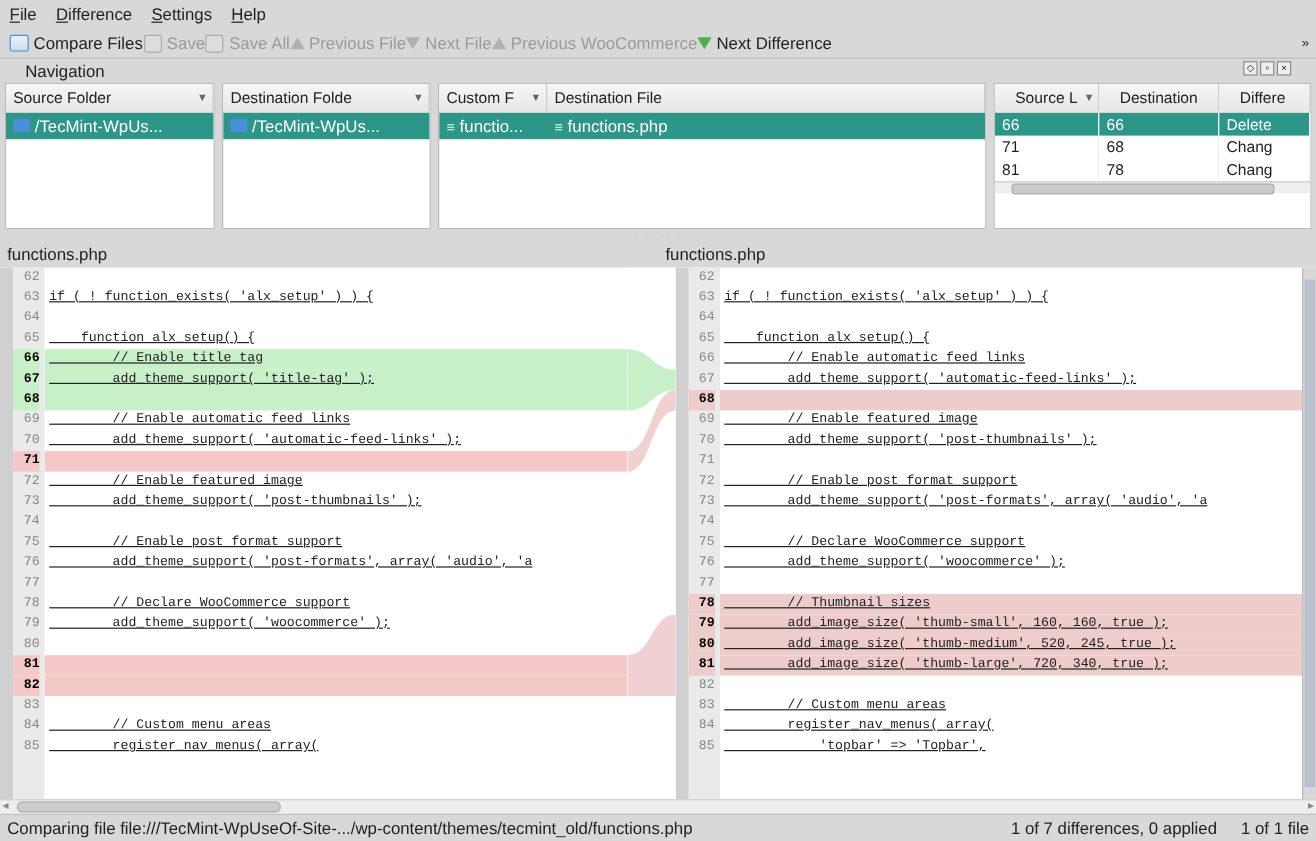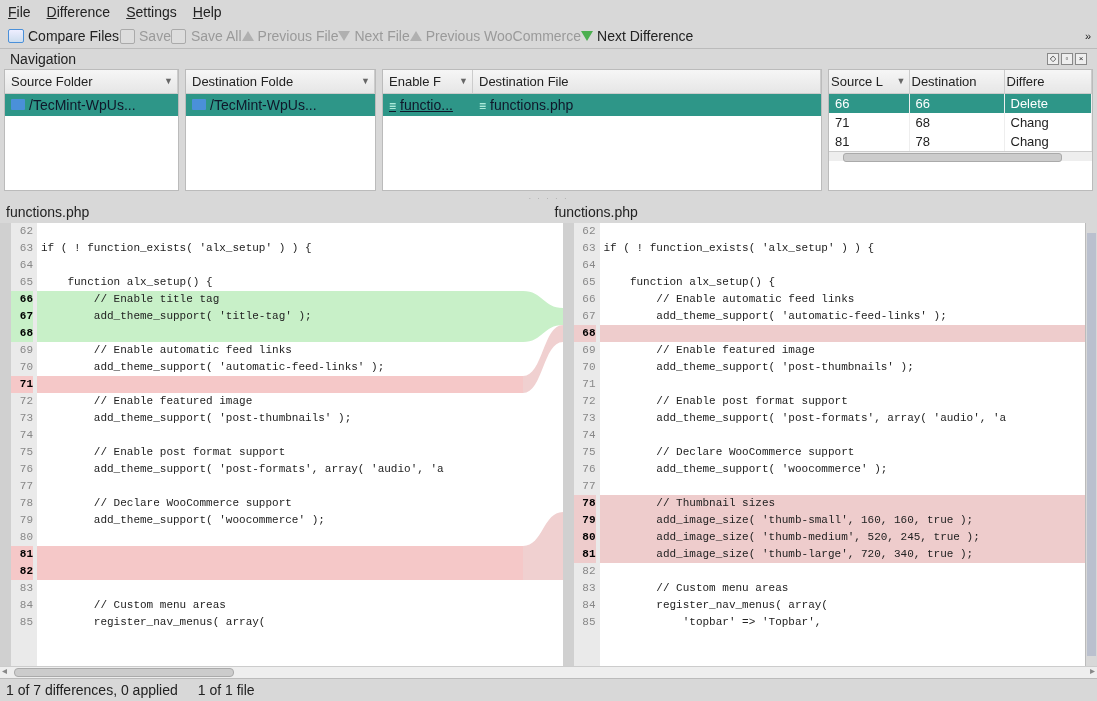--- a/index.html
+++ b/index.html
@@ -11,49 +11,49 @@
 .toolbar .tbitem { display: flex; align-items: center; gap: 4px; color: #222; }
 .toolbar .tbitem.dis { color: #9a9a9a; }
 .toolbar .chev { font-size: 11px; position: absolute; right: 6px; }
 .icon-box { width: 16px; height: 16px; display: inline-flex; align-items: center; justify-content: center; }
 .icon-compare::before { content: ""; width: 14px; height: 12px; border: 1px solid #4a90d9; background: linear-gradient(#eef,#cde); border-radius: 2px; display: block; }
 .icon-save-dis::before { content: ""; width: 13px; height: 13px; border: 1px solid #aaa; background: #ddd; border-radius: 2px; display: block; }
 .tri-up { width: 0; height: 0; border-left: 6px solid transparent; border-right: 6px solid transparent; border-bottom: 10px solid #888; }
 .tri-down { width: 0; height: 0; border-left: 6px solid transparent; border-right: 6px solid transparent; border-top: 10px solid #888; }
 .tri-up.dis, .tri-down.dis { opacity: .5; }
 .tri-down.green { border-top-color: #4CAF50; }
-.nav-label { background: #d8d8d8; padding: 2px 10px; font-size: 14px; display:flex; align-items:center; justify-content:space-between; }
+.nav-label { background: #d8d8d8; padding: 2px 21px; font-size: 14px; display:flex; align-items:flex-start; justify-content:space-between; }
 .win-icons { display:flex; gap:2px; }
 .win-icons span { width:12px; height:12px; border:1px solid #888; font-size:8px; line-height:10px; text-align:center; background:#eee; }
 .nav-row { display: flex; background: #d8d8d8; padding: 0 4px 4px 4px; gap: 6px; height: 126px; }
 .nav-col { border: 1px solid #bbb; background: #fff; display: flex; flex-direction: column; }
 .nav-head { display: flex; background: linear-gradient(#f6f6f6,#e6e6e6); border-bottom: 1px solid #ccc; }
 .nav-head-cell { padding: 4px 6px; font-size: 13px; border-right: 1px solid #ccc; position: relative; white-space: nowrap; overflow: hidden; text-overflow: ellipsis; }
 .nav-head-cell .arrow { position: absolute; right: 4px; top: 6px; font-size: 9px; color: #666; }
 .nav-body { flex: 1; overflow: hidden; }
-.nav-item { background: #2e9688; color: #0f172a; padding: 3px 6px; display: flex; align-items: center; gap: 4px; font-size: 14px; white-space: nowrap; overflow: hidden; text-overflow: ellipsis; }
+.nav-item { background: #2e9688; color: #ffffff; padding: 3px 6px; display: flex; align-items: center; gap: 4px; font-size: 14px; white-space: nowrap; overflow: hidden; text-overflow: ellipsis; }
 .folder-icon::before { content: ""; width: 14px; height: 11px; background: #4a90d9; border-radius: 1px; display: inline-block; }
 .file-icon::before { content: "≡"; color: #cfe; font-size: 12px; }
 .diff-table { width: 100%; border-collapse: collapse; font-size: 13px; }
-.diff-table th { text-align: left; padding: 4px 2px; background: linear-gradient(#f6f6f6,#e6e6e6); border-bottom: 1px solid #ccc; border-right:1px solid #ccc; font-weight:normal; position:relative; white-space:nowrap; overflow:hidden; }
+.diff-table th { text-align: left; padding: 4px 17px; background: linear-gradient(#f6f6f6,#e6e6e6); border-bottom: 1px solid #ccc; border-right:1px solid #ccc; font-weight:normal; position:relative; white-space:nowrap; overflow:hidden; }
 .diff-table th .arrow { position:absolute; right:3px; top:6px; font-size:9px; color:#666; }
 .diff-table td { padding: 2px 6px; border-right: 1px solid #eee; white-space:nowrap; overflow:hidden; }
 .diff-table tr.sel td { background: #2e9688; color: #fff; }
 .hscroll { height: 10px; background: #eee; border-top: 1px solid #ccc; position: relative; }
 .hscroll::after { content: ""; position: absolute; left: 14px; right: 30px; top: 1px; height: 7px; background: #ccc; border: 1px solid #aaa; border-radius: 3px; }
 .splitter-h { height: 6px; background: #d8d8d8; display:flex; align-items:center; justify-content:center; color:#aaa; font-size:8px; letter-spacing:2px; }
 .files-header { display: flex; background: #d8d8d8; }
 .files-header > div { flex: 1; padding: 3px 6px; font-size: 14px; }
 .code-row { flex: 1; display: flex; background: #fff; overflow: hidden; position:relative; }
 .code-pane { flex: 1; display: flex; overflow: hidden; font-family: "Liberation Mono","Courier New",monospace; font-size: 11px; line-height: 17px; position:relative; }
 .gutter-l { width: 11px; background: #d0d0d0; }
 .line-nums { width: 26px; background: #eaeaea; color: #888; text-align: right; padding-right: 4px; }
 .line-nums div { height: 17px; }
 .code-lines { flex: 1; white-space: pre; overflow: hidden; }
-.code-lines div { height: 17px; padding-left: 4px; }
+.code-lines div { height: 17px; padding-left: 4px; text-decoration: underline; }
 .ln-bold { font-weight: bold; color: #000; }
 .bg-green { background: #c8f0c8; }
 .bg-red-l { background: #f5c8c8; }
 .bg-red-d { background: #eecccc; }
 .connector { width: 40px; position: relative; background: #fff; }
 .statusbar { background: #d8d8d8; border-top: 1px solid #bbb; padding: 3px 6px; display: flex; font-size: 14px; gap: 20px; }
 .statusbar .stat-main { flex: 1; white-space: nowrap; overflow: hidden; text-overflow: ellipsis; }
 .vscroll-ind { width:12px; background:#d8d8d8; border-left:1px solid #bbb; position:relative; }
 .vscroll-ind::after { content:""; position:absolute; left:1px; right:1px; top:10px; bottom:10px; background:#46a; opacity:.2; }
 .bottom-hscroll { height:12px; background:#eee; border-top:1px solid #ccc; position:relative; }
@@ -117,39 +117,39 @@
     <div class="nav-head">
         <div class="nav-head-cell" style="flex:1"><span>Source Folder</span><span class="arrow">▼</span></div>
       </div>
     <div class="nav-body">
       <div class="nav-item">
           <span class="folder-icon"></span>
           <span>/TecMint-WpUs...</span>
         </div>
     </div>
   </div>
-  <div class="nav-col" style="width:191px">
+  <div class="nav-col" style="width:174px">
     <div class="nav-head">
         <div class="nav-head-cell" style="flex:1"><span>Destination Folde</span><span class="arrow">▼</span></div>
       </div>
     <div class="nav-body">
       <div class="nav-item">
           <span class="folder-icon"></span>
           <span>/TecMint-WpUs...</span>
         </div>
     </div>
   </div>
   <div class="nav-col" style="flex:1">
     <div class="nav-head">
-      <div class="nav-head-cell" style="width:90px"><span>Enable F</span><span class="arrow">▼</span></div>
+      <div class="nav-head-cell" style="width:90px"><span>Custom F</span><span class="arrow">▼</span></div>
       <div class="nav-head-cell" style="flex:1"><span>Destination File</span></div>
     </div>
     <div class="nav-body">
       <div class="nav-item">
-        <span style="width:86px;display:flex;gap:4px;align-items:flex-end;text-decoration:underline;">
+        <span style="width:86px;display:flex;gap:4px;align-items:flex-end;">
             <span class="file-icon"></span>
             <span>functio...</span>
           </span>
         <span style="display:flex;gap:4px;align-items:center;">
             <span class="file-icon"></span>
             <span>functions.php</span>
           </span>
       </div>
     </div>
   </div>
@@ -260,15 +260,16 @@
     <div class="code-lines" id="right-code"><div></div><div>if ( ! function_exists( 'alx_setup' ) ) {</div><div></div><div>    function alx_setup() {</div><div>        // Enable automatic feed links</div><div>        add_theme_support( 'automatic-feed-links' );</div><div class="bg-red-d"></div><div>        // Enable featured image</div><div>        add_theme_support( 'post-thumbnails' );</div><div></div><div>        // Enable post format support</div><div>        add_theme_support( 'post-formats', array( 'audio', 'a</div><div></div><div>        // Declare WooCommerce support</div><div>        add_theme_support( 'woocommerce' );</div><div></div><div class="bg-red-d">        // Thumbnail sizes</div><div class="bg-red-d">        add_image_size( 'thumb-small', 160, 160, true );</div><div class="bg-red-d">        add_image_size( 'thumb-medium', 520, 245, true );</div><div class="bg-red-d">        add_image_size( 'thumb-large', 720, 340, true );</div><div></div><div>        // Custom menu areas</div><div>        register_nav_menus( array(</div><div>            'topbar' =&gt; 'Topbar',</div></div>
   </div>
   <div class="vscroll-ind"></div>
 </div>
 
 <div class="bottom-hscroll">
     <div class="thumb"></div>
   </div>
 
 <div class="statusbar">
+  <div class="stat-main">Comparing file file:///TecMint-WpUseOf-Site-.../wp-content/themes/tecmint_old/functions.php</div>
   <div>1 of 7 differences, 0 applied</div>
   <div>1 of 1 file</div>
 </div>
 
 </body></html>

